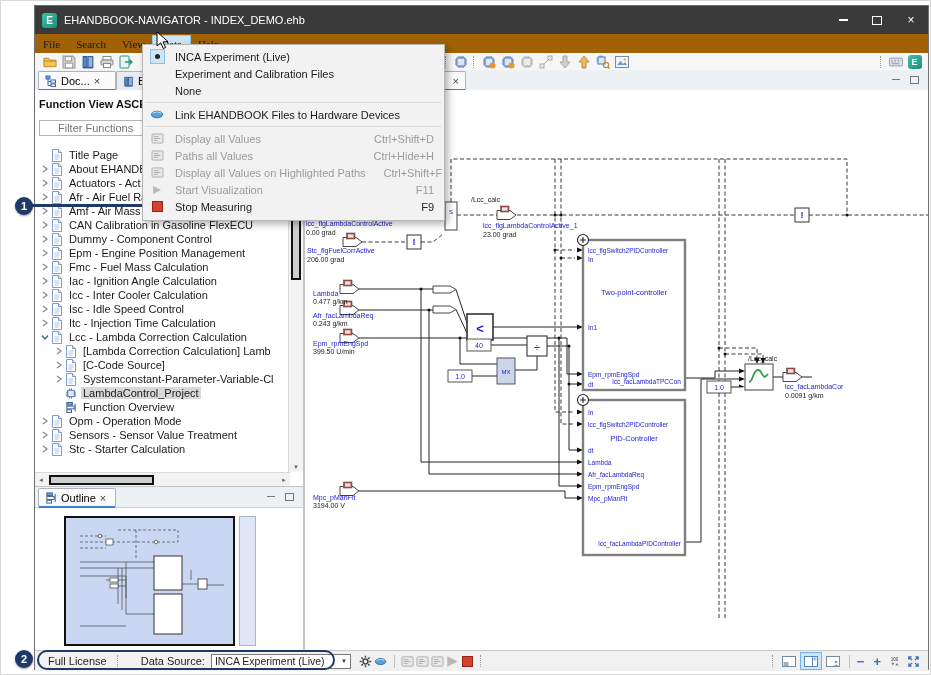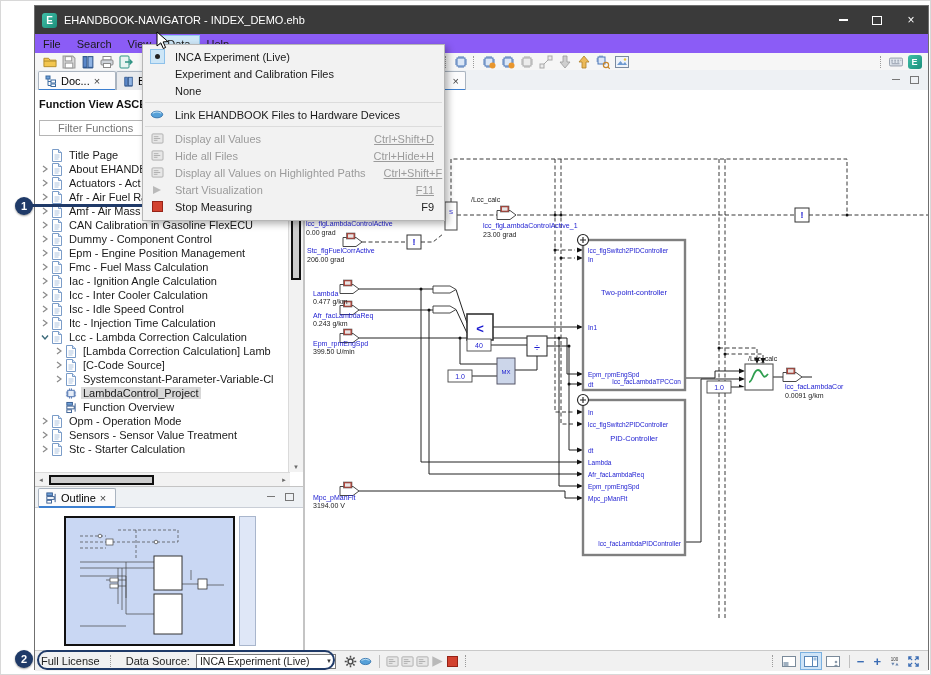--- a/index.html
+++ b/index.html
@@ -9,21 +9,21 @@
   
   .tbar{position:absolute;left:0;top:0;right:0;height:28px;background:#3a3a3a;display:flex;align-items:center;color:#fff;}
   .logo{width:15px;height:15px;border-radius:3px;background:linear-gradient(135deg,#3fbfa8,#1d8f7b);color:#fff;font-weight:bold;
         font-size:10px;display:flex;align-items:center;justify-content:center;margin:0 7px;flex:none;}
   .ttl{font-size:11px;}
   .wbtns{margin-left:auto;display:flex;height:100%;}
   .wbtn{width:34px;height:100%;display:flex;align-items:center;justify-content:center;font-size:12px;}
   .minbar{width:9px;height:1.5px;background:#fff;}
   .maxbox{width:8px;height:7px;border:1.2px solid #fff;}
   
-  .menubar{position:absolute;left:0;top:28px;right:0;height:19px;background:#8b5cf6;display:flex;align-items:center;font-size:11px;color:#1a1a1a;}
+  .menubar{position:absolute;left:0;top:28px;right:0;height:19px;background:#a16207;display:flex;align-items:center;font-size:11px;color:#1a1a1a;font-family:Liberation Serif, serif;}
   .mitem{padding:2px 8px;}
   .mitem.open{background:#cde6f7;outline:1px solid #90c8f0;}
   
   .toolbar{position:absolute;left:0;top:47px;right:0;height:17px;background:#f6f6f6;border-bottom:1px solid #e2e2e2;
            display:flex;align-items:center;padding-left:5px;}
   .tic{width:15px;height:15px;display:inline-flex;align-items:center;justify-content:center;margin:0 2px;flex:none;}
   .tic svg{width:14px;height:14px;}
   .sepd{width:2px;height:12px;border-left:1px dotted #9a9a9a;margin:0 3px;flex:none;}
   .tspace{flex:1;}
   
@@ -83,21 +83,21 @@
   .lybtn{width:20px;height:16px;display:inline-flex;align-items:center;justify-content:center;border:1px solid transparent;flex:none;}
   .lybtn.on{background:#cfe4f7;border-color:#7ab0e0;}
   .zch{color:#3a6cb4;font-weight:bold;font-size:13px;line-height:1;}
   
   .dmenu{position:absolute;left:107px;top:38px;width:301px;background:#f2f2f2;border:1px solid #b6b6b6;
          box-shadow:3px 3px 7px rgba(0,0,0,.3);z-index:50;padding:3px 0 5px;font-size:11px;color:#1a1a1a;}
   .dmi{display:flex;align-items:center;height:17px;padding:0 10px 0 5px;}
   .dmi .ic{width:18px;height:15px;display:inline-flex;align-items:center;justify-content:center;margin-right:9px;flex:none;}
   .dmi .lbl{flex:1;white-space:nowrap;}
   .dmi .sc{color:#555;margin-left:18px;white-space:nowrap;}
-  .dmi.dis{color:#9b9b9b;} .dmi.dis .sc{color:#9b9b9b;text-decoration:underline;}
+  .dmi.dis{color:#9b9b9b;} .dmi.dis .sc{color:#9b9b9b;}
   .msep{height:1px;background:#dcdcdc;margin:3px 2px;}
   .radiobox{width:15px;height:15px;background:#cde6f7;border:1px solid #8ec1ea;display:flex;align-items:center;justify-content:center;box-sizing:border-box;}
   .radiodot{width:5px;height:5px;border-radius:50%;background:#222;}
   
   .badge{position:absolute;width:18px;height:18px;border-radius:50%;background:#1f3a68;color:#fff;font-size:11px;font-weight:bold;
          display:flex;align-items:center;justify-content:center;z-index:60;box-shadow:0 1px 2px rgba(0,0,0,.4);}
   .cline{position:absolute;left:30px;top:203px;width:111px;height:2.5px;background:#1f3a68;z-index:55;}
   .crect{position:absolute;left:36px;top:649px;width:298px;height:20px;border:2px solid #1f3a68;border-radius:10px;z-index:55;box-sizing:border-box;}
   .cursor{position:absolute;left:155px;top:30px;z-index:70;}
 </style>
@@ -879,23 +879,23 @@
         <text class="bp" x="283" y="375">Lambda</text>
         <text class="bp" x="283" y="387">Afr_facLambdaReq</text>
         <text class="bp" x="283" y="399">Epm_rpmEngSpd</text>
         <text class="bp" x="283" y="411">Mpc_pManFlt</text>
         <text class="bp oe" x="376" y="456">lcc_facLambdaPIDController</text>
       </svg>
     </div>
     <div class="vsplit"></div>
 
     <div class="status">
-      <span style="margin-left:6px">Full License</span>
+      <span style="margin-left:13px">Full License</span>
       <span class="sepd" style="margin-left:10px"></span>
-      <span style="margin-left:10px">Data Source:</span>
+      <span style="margin-left:18px">Data Source:</span>
       <span class="dd" style="margin-left:6px">
         <span>INCA Experiment (Live)</span>
         <span class="arr">▼</span>
       </span>
       <span class="sic" style="margin-left:7px">
           <svg>
             <use href="#i-gear"></use>
           </svg>
         </span>
       <span class="sic">
@@ -1005,21 +1005,21 @@
           </span>
         <span class="lbl">Display all Values</span>
         <span class="sc">Ctrl+Shift+D</span>
       </div>
       <div class="dmi dis">
         <span class="ic">
             <svg width="13" height="11">
               <use href="#i-valbox"></use>
             </svg>
           </span>
-        <span class="lbl">Hide all Files</span>
+        <span class="lbl">Paths all Values</span>
         <span class="sc">Ctrl+Hide+H</span>
       </div>
       <div class="dmi dis">
         <span class="ic">
             <svg width="13" height="11">
               <use href="#i-valbox"></use>
             </svg>
           </span>
         <span class="lbl">Display all Values on Highlighted Paths</span>
         <span class="sc">Ctrl+Shift+F</span>

